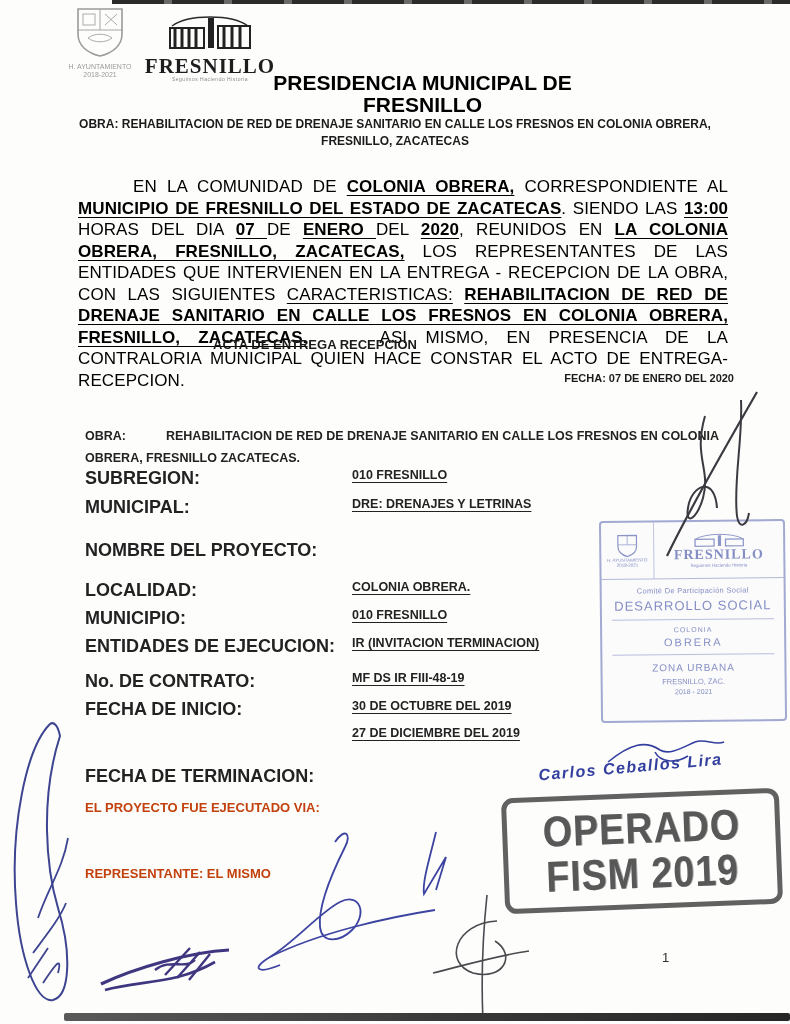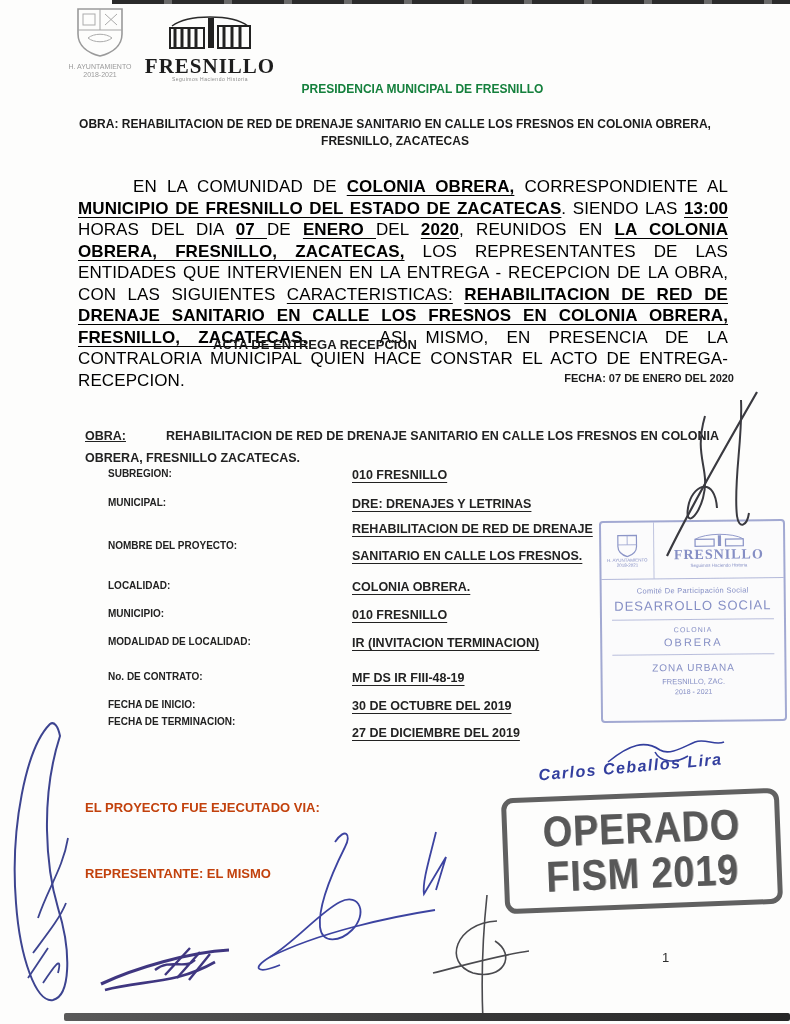--- a/index.html
+++ b/index.html
@@ -14,40 +14,40 @@
     background:repeating-linear-gradient(90deg,#2b2b2b 0 52px,#6a6a6a 52px 60px);}
   .artifact-bottom{left:64px;top:1013px;width:726px;height:8px;border-radius:2px;
     background:linear-gradient(90deg,#5a5a5a,#383838 55%,#262626);}
   
   .crest{left:62px;top:6px;width:76px;text-align:center;color:#8f8f8f;}
   .crest-caption{font-size:7px;line-height:8px;color:#9a9a9a;margin-top:1px;}
   .logo{left:140px;top:12px;width:140px;text-align:center;color:#1d1d1d;}
   .logo-word{font-family:"Liberation Serif",serif;font-weight:bold;font-size:21px;
     letter-spacing:1px;line-height:20px;}
   .logo-tagline{font-size:5px;color:#8a8a8a;letter-spacing:.5px;}
-  .title-block{left:225px;top:78px;width:395px;text-align:center;
-    font-weight:bold;font-size:12px;line-height:22px;color:#15803d;}
+  .title-block{left:225px;top:72px;width:395px;text-align:center;
+    font-weight:bold;font-size:21px;line-height:22px;color:#000000;}
   
   .obra-heading{left:70px;top:116px;width:650px;text-align:center;
     font-weight:bold;font-size:12px;line-height:17px;color:#1b1b1b;}
   
   .paragraph{left:78px;top:176px;width:650px;font-size:17px;line-height:21.5px;
     text-align:justify;color:#000000;letter-spacing:.1px;word-spacing:1px;}
   .paragraph{text-indent:55px;}
   .seg-bu{font-weight:bold;text-decoration:underline;text-underline-offset:3px;}
   .seg-u{text-decoration:underline;text-underline-offset:3px;}
   .seg-n{}
   .acta-title{left:0;top:337px;width:630px;text-align:center;font-weight:bold;
     font-size:13px;color:#1b1b1b;}
   .fecha-line{right:56px;top:372px;font-weight:bold;font-size:11px;color:#1b1b1b;}
   
   .obra-block{left:85px;top:425px;width:660px;font-weight:bold;font-size:12.5px;
     line-height:22px;color:#222;}
-  .obra-block .lbl{margin-right:40px;text-decoration:underline;}
-  .frow-label{left:85px;font-weight:bold;font-size:10px;color:#222;white-space:nowrap;margin-left:23px;}
+  .obra-block .lbl{margin-right:40px;}
+  .frow-label{left:85px;font-weight:bold;font-size:18px;color:#222;white-space:nowrap;}
   .frow-value{left:352px;font-weight:bold;font-size:12.5px;color:#222;white-space:nowrap;
     text-decoration:underline;text-underline-offset:3px;}
   .multiline .vline{display:block;margin-bottom:13px;}
   .exec-line{left:85px;font-weight:bold;font-size:13px;color:#c2410c;white-space:nowrap;}
   
   .stamp-blue{left:600px;top:520px;width:182px;height:198px;
     border:2px solid rgba(125,135,192,.75);border-radius:4px;
     color:#7f89c2;transform:rotate(-.6deg);background:rgba(240,242,252,.2);
     text-align:center;opacity:.95;}
   .sb-top{display:flex;height:56px;border-bottom:1px solid rgba(125,135,192,.6);}
@@ -137,41 +137,37 @@
     <span class="lbl">OBRA:</span><span>REHABILITACION DE RED DE DRENAJE SANITARIO EN CALLE LOS FRESNOS EN COLONIA OBRERA, FRESNILLO ZACATECAS.</span>
   </div>
 
   <div class="abs frow-label" style="top:468px">SUBREGION:</div>
   <div class="abs frow-value" style="top:468px">010 FRESNILLO</div>
 
   <div class="abs frow-label" style="top:497px">MUNICIPAL:</div>
   <div class="abs frow-value" style="top:497px">DRE: DRENAJES Y LETRINAS</div>
 
   <div class="abs frow-label" style="top:540px">NOMBRE DEL PROYECTO:</div>
-  <div class="abs frow-value multiline" style="top:522px">
-    <span class="vline">REHABILITACION DE RED DE DRENAJE</span>
-    <span class="vline">SANITARIO EN CALLE LOS FRESNOS.</span>
-  </div>
 
   <div class="abs frow-label" style="top:580px">LOCALIDAD:</div>
   <div class="abs frow-value" style="top:580px">COLONIA OBRERA.</div>
 
   <div class="abs frow-label" style="top:608px">MUNICIPIO:</div>
   <div class="abs frow-value" style="top:608px">010 FRESNILLO</div>
 
-  <div class="abs frow-label" style="top:636px">MODALIDAD DE LOCALIDAD:</div>
+  <div class="abs frow-label" style="top:636px">ENTIDADES DE EJECUCION:</div>
   <div class="abs frow-value" style="top:636px">IR (INVITACION TERMINACION)</div>
 
   <div class="abs frow-label" style="top:671px">No. DE CONTRATO:</div>
   <div class="abs frow-value" style="top:671px">MF DS IR FIII-48-19</div>
 
   <div class="abs frow-label" style="top:699px">FECHA DE INICIO:</div>
   <div class="abs frow-value" style="top:699px">30 DE OCTUBRE DEL 2019</div>
 
-  <div class="abs frow-label" style="top:716px">FECHA DE TERMINACION:</div>
+  <div class="abs frow-label" style="top:766px">FECHA DE TERMINACION:</div>
   <div class="abs frow-value" style="top:726px">27 DE DICIEMBRE DEL 2019</div>
 
   <div class="abs exec-line" style="top:800px">EL PROYECTO FUE EJECUTADO VIA:</div>
   <div class="abs exec-line" style="top:866px">REPRESENTANTE: EL MISMO</div>
 
   <div class="abs stamp-blue">
     <div class="sb-top">
       <div class="sb-crest">
         <svg width="22" height="24" viewBox="0 0 26 28">
           <path d="M2 2 H24 V15 C24 21 19 25 13 27 C7 25 2 21 2 15 Z" fill="none" stroke="#8690c5" stroke-width="1.4"></path>

